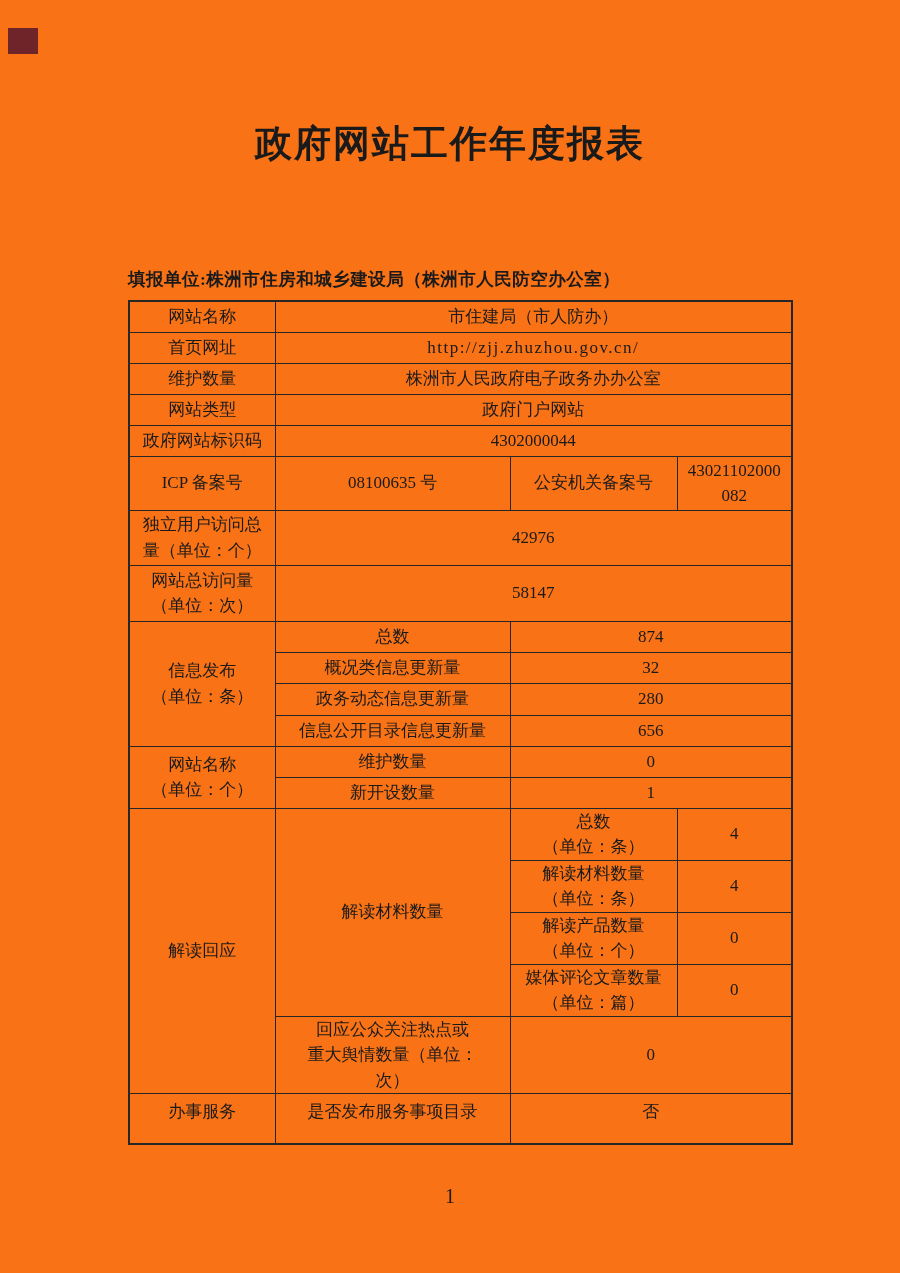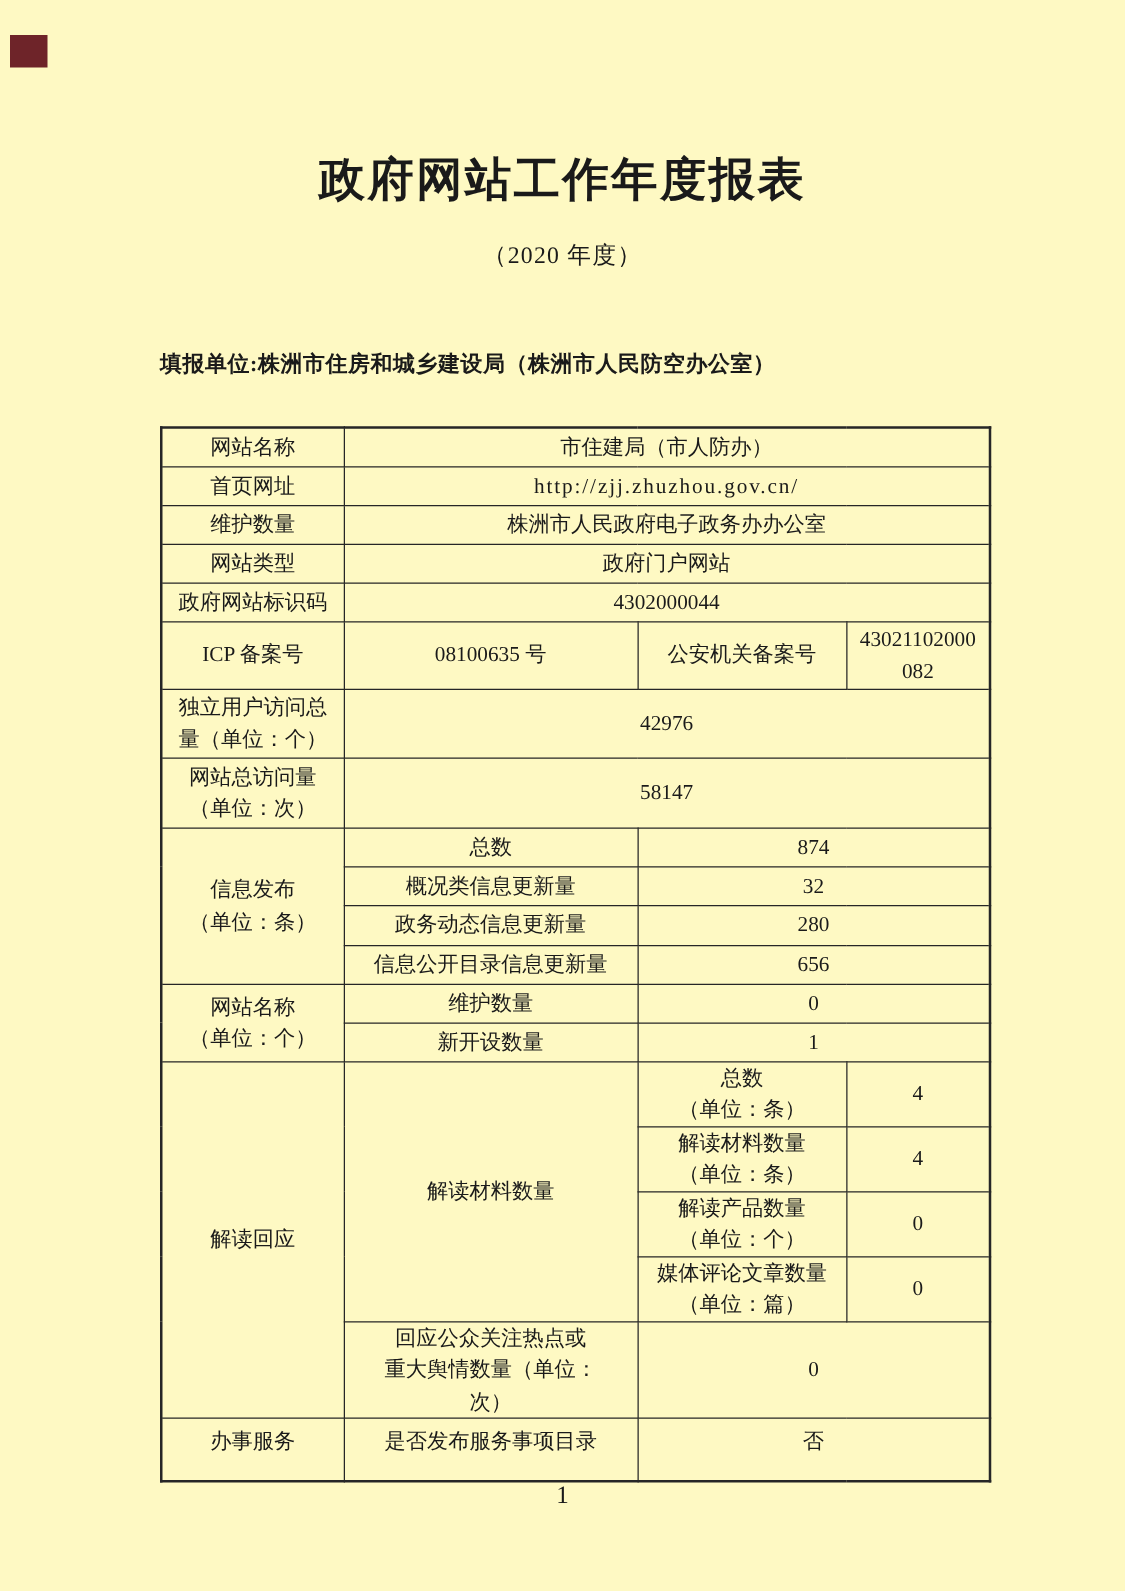--- a/index.html
+++ b/index.html
@@ -1,48 +1,47 @@
 <!DOCTYPE html>
 <html><head>
 <meta charset="utf-8">
 <style>
   html,body{margin:0;padding:0;background:#ffffff;}
   .page{
-    position:relative;width:900px;height:1273px;background:#fef9c3;
+    position:relative;width:900px;height:1273px;background:#f97316;
     color:#1a1a1a;font-family:"Liberation Serif","DejaVu Serif",serif;overflow:hidden;
   }
   .corner-mark{position:absolute;left:8px;top:28px;width:30px;height:26px;background:#6e2429;}
   .doc-title{
     position:absolute;top:119px;left:0;width:100%;text-align:center;
     font-size:37px;font-weight:bold;letter-spacing:2px;
     font-family:"Liberation Sans","DejaVu Sans",sans-serif;
   }
   .doc-subtitle{position:absolute;top:191px;left:0;width:100%;text-align:center;font-size:19px;letter-spacing:1px;}
-  .reporting-unit{position:absolute;top:267px;left:128px;font-size:17.5px;font-weight:bold;letter-spacing:0.5px;margin-top:12px;}
+  .reporting-unit{position:absolute;top:267px;left:128px;font-size:17.5px;font-weight:bold;letter-spacing:0.5px;}
   table.report-table{
     position:absolute;top:300px;left:128px;width:663px;
-    border-collapse:collapse;table-layout:fixed;border:2px solid #262626;margin-top:41px;
+    border-collapse:collapse;table-layout:fixed;border:2px solid #262626;
   }
   .report-table td{
     border:1px solid #262626;text-align:center;vertical-align:middle;
     font-size:17px;line-height:1.5;white-space:pre-line;padding:0 4px;overflow:hidden;
   }
   .report-table td.url{letter-spacing:1.5px;}
   tr.row-services td{vertical-align:top;padding-top:5px;text-align:center;}
   td.services-label{vertical-align:bottom;padding-bottom:9px;}
   .page-number{position:absolute;top:1185px;left:0;width:100%;text-align:center;font-size:20px;}
 </style>
 </head>
 <body>
 
 <div class="page">
   <div class="corner-mark" style="background-color: rgb(110, 36, 41);"></div>
 
   <div class="doc-title">政府网站工作年度报表</div>
-  <div class="doc-subtitle">（2020 年度）</div>
   <div class="reporting-unit">填报单位:株洲市住房和城乡建设局（株洲市人民防空办公室）</div>
 
   <table class="report-table">
     <colgroup>
       <col style="width:146px">
         <col style="width:235px">
         <col style="width:167px">
         <col style="width:115px">
     </colgroup>
     <tbody>

